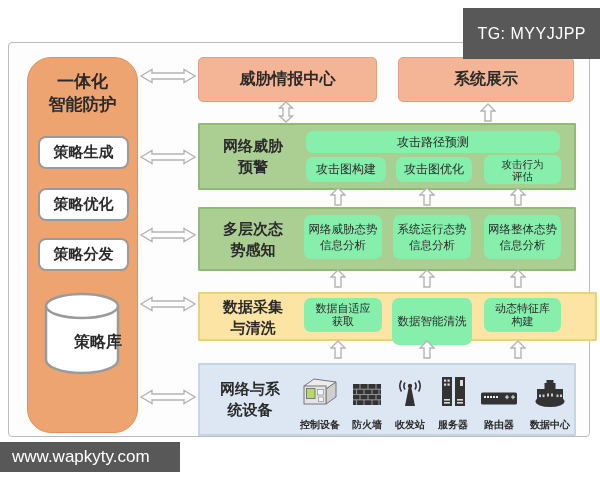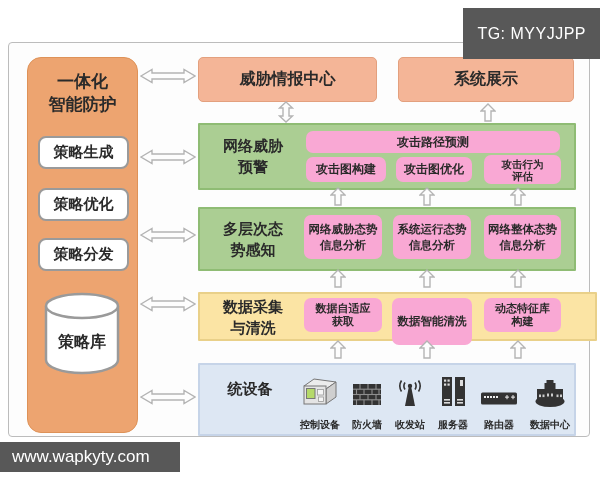--- a/index.html
+++ b/index.html
@@ -6,37 +6,37 @@
   .stage{position:relative;width:600px;height:480px;background:#ffffff;overflow:hidden;
          font-family:"Liberation Sans","DejaVu Sans",sans-serif;color:#2a2a2a;}
   .frame{position:absolute;left:8px;top:42px;width:580px;height:393px;background:#fdfdfd;
          border:1px solid #bcbcbc;border-radius:4px;}
   
   .wm{position:absolute;background:#585858;color:#ffffff;display:flex;align-items:center;}
   .wm-tr{top:8px;right:0;height:29px;padding:11px 14px;font-size:16px;letter-spacing:.5px;}
   .wm-bl{left:0;top:442px;height:30px;width:168px;padding-left:12px;font-size:17px;}
   
   .sidebar{position:absolute;left:27px;top:57px;width:109px;height:374px;background:#eda470;
-           border:1px solid #de9258;border-radius:14px;}
+           border:1px solid #de9258;border-radius:24px;}
   .sb-title{position:absolute;top:12px;left:0;width:100%;text-align:center;font-weight:bold;
             font-size:17px;line-height:23px;}
   .pill{position:absolute;left:10px;width:87px;height:29px;background:#ffffff;border:2px solid #9a9a9a;
         border-radius:8px;font-weight:bold;font-size:15px;display:flex;align-items:center;justify-content:center;}
   .cyl{position:absolute;left:14px;top:234px;width:80px;height:84px;}
-  .cyl-text{position:absolute;left:0;top:40px;width:100%;text-align:center;font-weight:bold;font-size:16px;}
+  .cyl-text{position:absolute;left:16px;top:40px;width:100%;text-align:center;font-weight:bold;font-size:16px;}
   
   .rowbox{position:absolute;left:198px;width:374px;border-radius:1px;}
   .peach{background:#f4b597;border:1px solid #e3a07e;border-radius:5px;display:flex;
          align-items:center;justify-content:center;font-weight:bold;font-size:16px;position:absolute;}
   .green{background:#abce93;border:2px solid #8fbc74;}
   .yellow{background:#fbe4a4;border:2px solid #e9d089;padding-left:21px;}
   .blue{background:#dde7f3;border:2px solid #c6d4e8;}
   .layer-title{position:absolute;left:0;width:106px;text-align:center;font-weight:bold;
                font-size:15px;line-height:21px;}
-  .sub{position:absolute;background:#f9a8d4;border-radius:7px;font-weight:bold;
+  .sub{position:absolute;background:#86efac;border-radius:7px;font-weight:normal;
        display:flex;flex-direction:column;align-items:center;justify-content:center;text-align:center;}
   
   .devices{position:absolute;left:100px;top:6px;right:4px;bottom:2px;display:flex;
            justify-content:space-between;align-items:flex-end;}
   .device{display:flex;flex-direction:column;align-items:center;justify-content:flex-end;gap:10px;}
   .device .lbl{font-size:10px;font-weight:bold;white-space:nowrap;}
   .arr{position:absolute;}
   svg{display:block;}
 </style>
 </head>
@@ -132,20 +132,21 @@
       <span>数据智能清洗</span>
     </div>
     <div class="sub" style="left:284px;top:4px;width:77px;height:34px;font-size:11px;line-height:13.5px">
       <span>动态特征库</span>
       <span>构建</span>
     </div>
   </div>
 
   <div class="rowbox blue" style="top:363px;height:69px">
     <div class="layer-title" style="top:13px;width:100px">
+      <div>网络与系</div>
       <div>统设备</div>
     </div>
     <div class="devices">
       <div class="device">
         <svg width="38" height="32" viewBox="0 0 38 32">
           <polygon points="3,10 13,3 35,6 25,13" fill="#ececec" stroke="#777" stroke-width="1"></polygon>
           <polygon points="25,13 35,6 35,21 25,28" fill="#cfcfcf" stroke="#777" stroke-width="1"></polygon>
           <rect x="3" y="10" width="22" height="18" fill="#e4e4e4" stroke="#777" stroke-width="1"></rect>
           <rect x="5.5" y="12.5" width="8.5" height="10" fill="#b5d96a" stroke="#777" stroke-width="1"></rect>
           <rect x="16.5" y="13.5" width="6" height="5.5" fill="#f5f5f5" stroke="#999" stroke-width="0.8"></rect>

